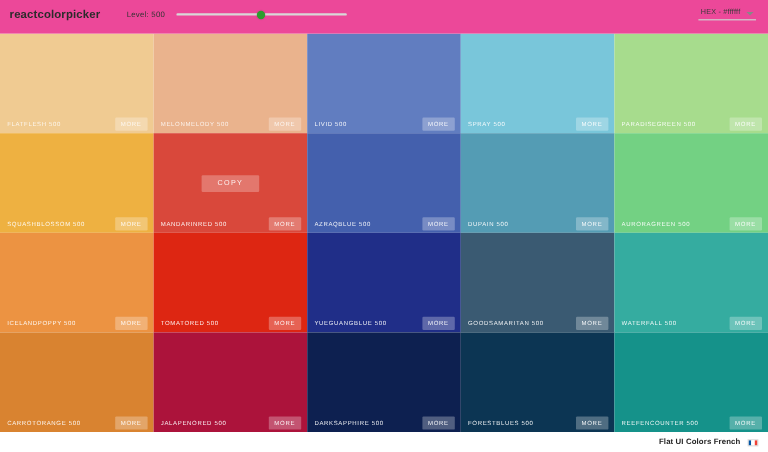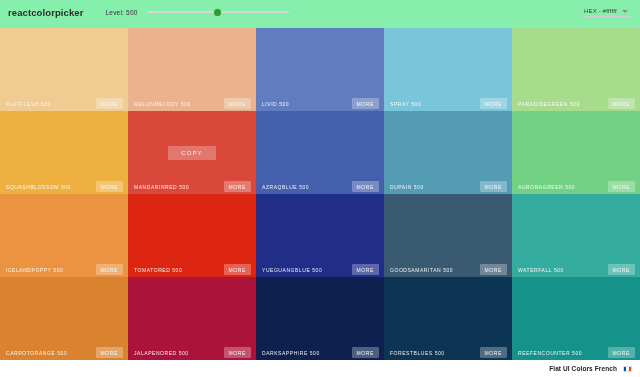--- a/index.html
+++ b/index.html
@@ -16,21 +16,21 @@
     height: 377px;
     display: flex;
     flex-direction: column;
     background: #ffffff;
   }
 
   
   .navbar {
     height: 28px;
     flex: 0 0 28px;
-    background: #86efac;
+    background: #ec4899;
     display: flex;
     align-items: center;
     padding: 0 10px 4px 8px;
     position: relative;
     z-index: 5;
   }
   .brand {
     font-size: 9.5px;
     font-weight: bold;
     color: #2b2b2b;

